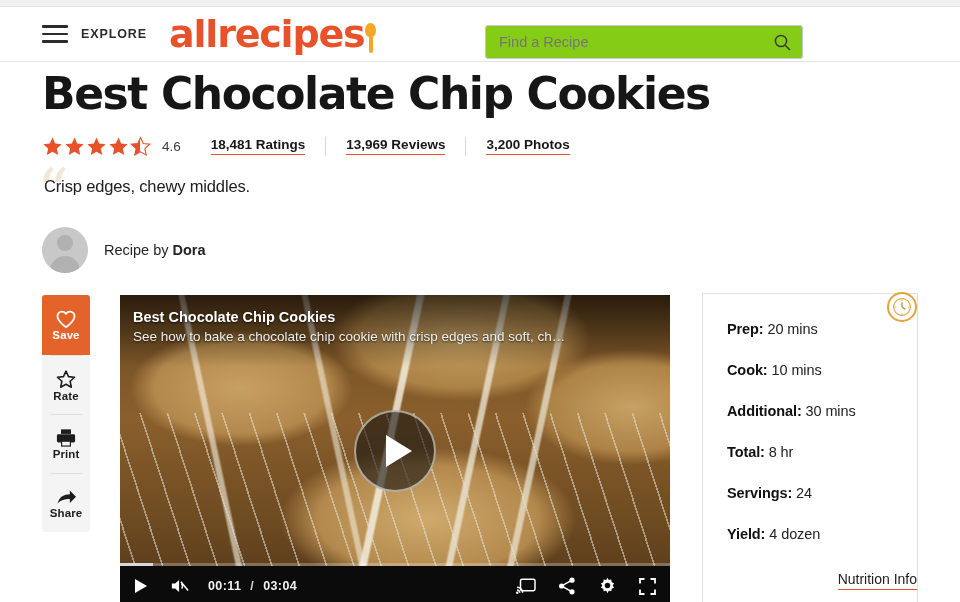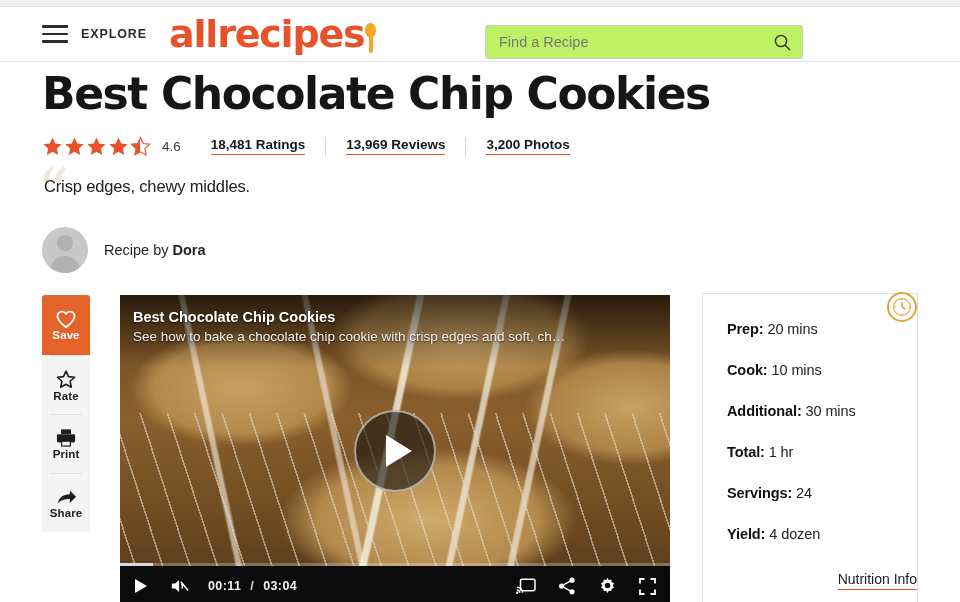--- a/index.html
+++ b/index.html
@@ -73,21 +73,21 @@
     background: #f5a623;
     border-radius: 0 0 2px 2px;
   }
 
   .search-wrap {
     position: absolute;
     left: 485px; top: 18px;
     width: 318px; height: 34px;
     border: 1px solid #c9c9c9;
     border-radius: 3px;
-    background: #bef264;
+    background: #84cc16;
     display: flex;
     align-items: center;
   }
   .search-input {
     flex: 1;
     border: none; outline: none;
     background: transparent;
     font-family: "Liberation Sans", sans-serif;
     font-size: 14.5px;
     color: #555;
@@ -566,21 +566,21 @@
   <div class="info-row">
     <b>Prep:</b><span> 20 mins</span>
   </div>
   <div class="info-row">
     <b>Cook:</b><span> 10 mins</span>
   </div>
   <div class="info-row">
     <b>Additional:</b><span> 30 mins</span>
   </div>
   <div class="info-row">
-    <b>Total:</b><span> 1 hr</span>
+    <b>Total:</b><span> 8 hr</span>
   </div>
   <div class="info-row">
     <b>Servings:</b><span> 24</span>
   </div>
   <div class="info-row">
     <b>Yield:</b><span> 4 dozen</span>
   </div>
 
   <div class="nutrition-wrap">
     <a class="nutrition-link">Nutrition Info</a>

